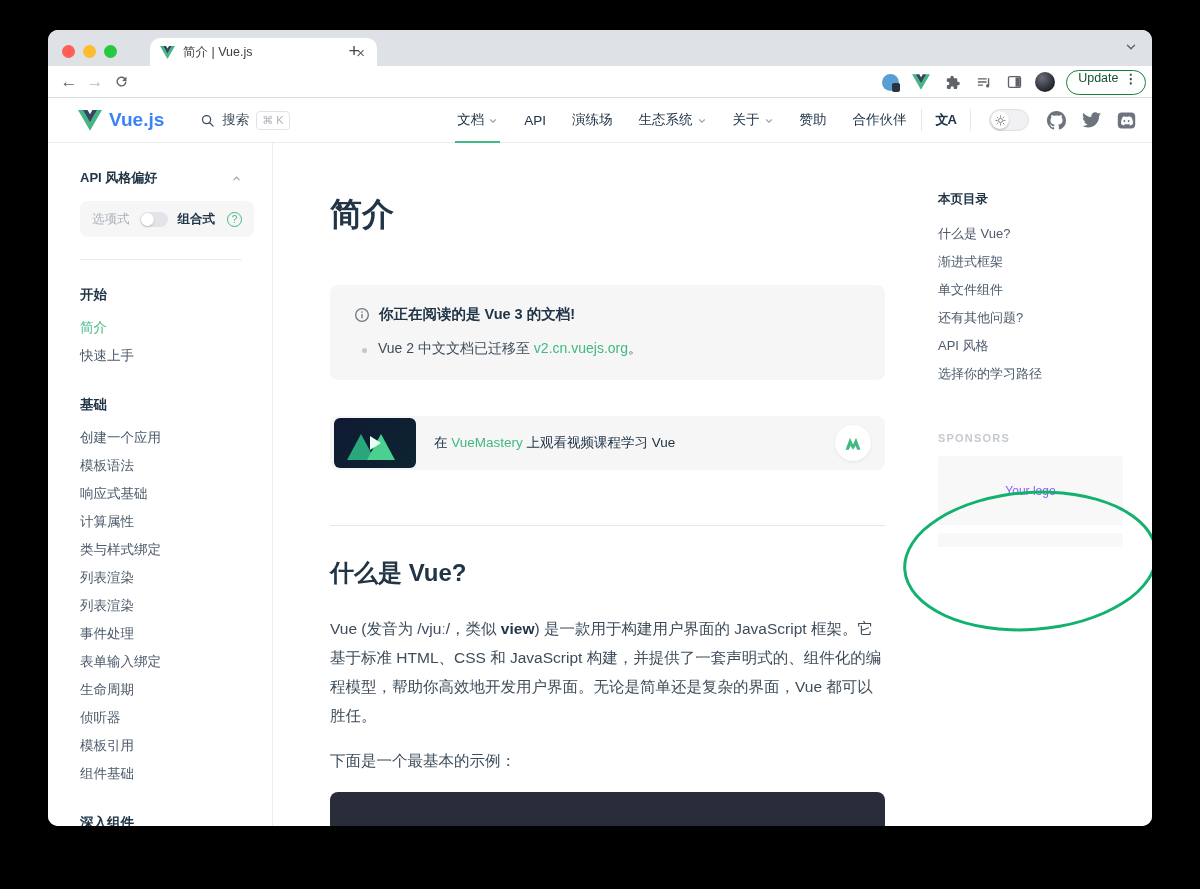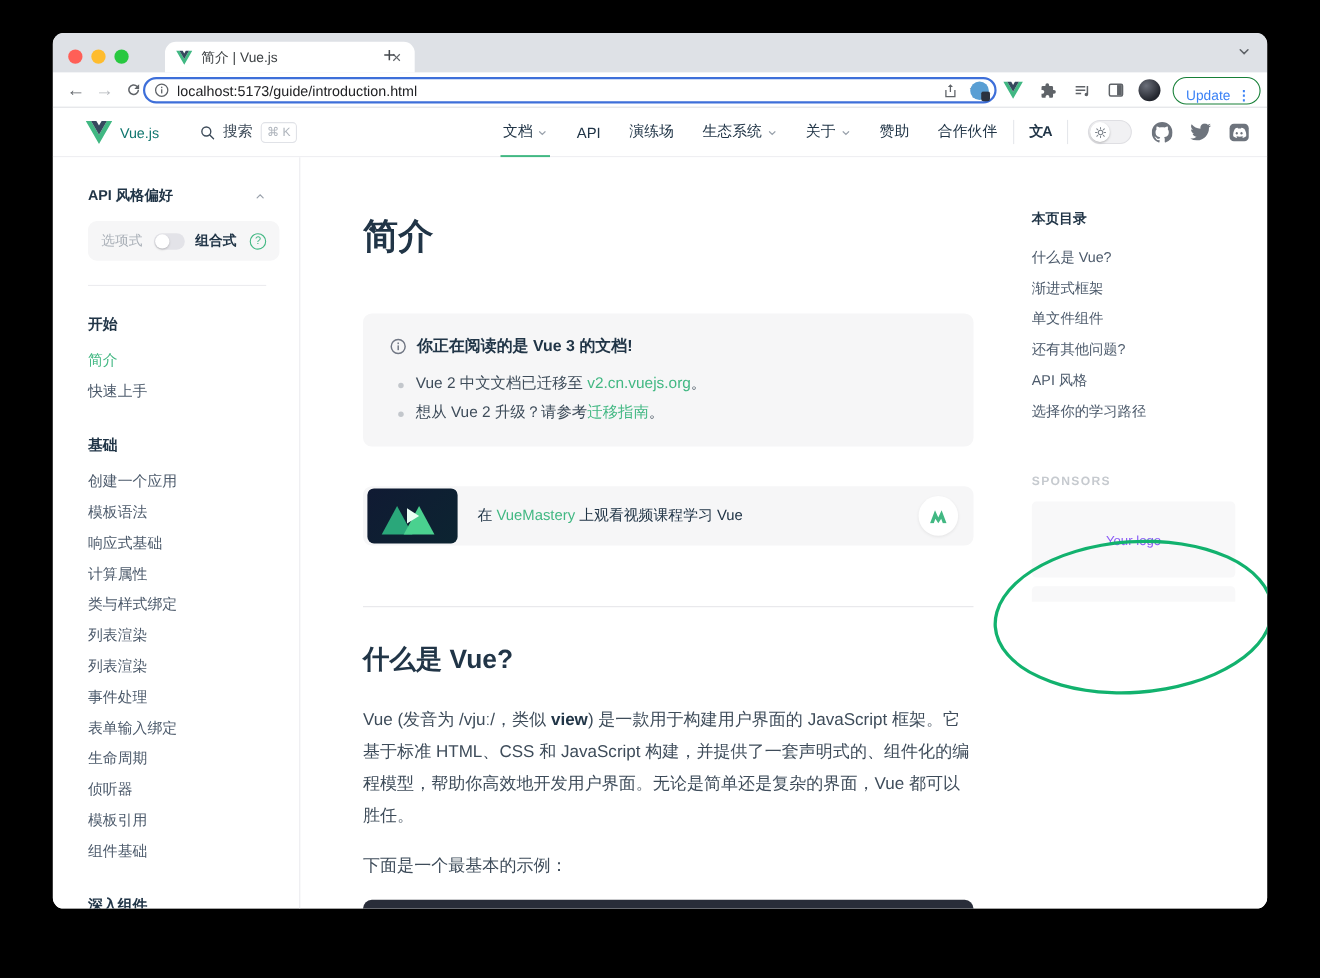--- a/index.html
+++ b/index.html
@@ -33,29 +33,29 @@
   .omni-info { color:#5f6368; margin-right:7px; display:flex; }
   .omni-url { font-size:13px; color:#202124; flex:1; white-space:nowrap; overflow:hidden; }
   .omni-ic { color:#5f6368; margin-left:10px; display:flex; }
   .ext-row { position:absolute; right:6px; top:0; height:32px; display:flex; align-items:center; gap:11px; }
   .ext-ic { display:flex; align-items:center; justify-content:center; width:20px; height:20px; }
   .lockcircle { width:17px; height:17px; border-radius:50%; background:#5a9fd4; position:relative; }
   .lockcircle:after { content:""; position:absolute; right:-1px; bottom:-1px; width:8px; height:7px;
     background:#2b3340; border-radius:2px; border-top:2px solid #2b3340; }
   .avatar-ic { width:20px; height:20px; border-radius:50%;
     background:radial-gradient(circle at 35% 30%, #6b6f7a 0%, #23262e 70%); }
-  .update-btn { height:25px; border:1.5px solid #188038; border-radius:14px; color:#3b82f6;
-    font-size:12.5px; display:flex; align-items:flex-end; gap:6px; padding:0 8px 0 11px; background:#fff; }
+  .update-btn { height:25px; border:1.5px solid #188038; border-radius:14px; color:#14532d;
+    font-size:12.5px; display:flex; align-items:flex-start; gap:6px; padding:0 8px 0 11px; background:#fff; }
   .update-dots { letter-spacing:0; font-weight:bold; }
 
   
   .site-header { height:45px; background:#fff; border-bottom:1px solid #ececef; display:flex;
     align-items:center; padding:0 16px 0 30px; position:relative; }
   .brand { display:flex; align-items:center; gap:7px; }
-  .brand-name { font-size:13px; font-weight:normal; color:#0f766e; }
+  .brand-name { font-size:19px; font-weight:bold; color:#3b82f6; }
   .search-box { display:flex; align-items:center; gap:7px; margin-left:36px; color:#213547; }
   .search-label { font-size:13.5px; color:#3e4c5a; }
   .kbd { font-size:11px; color:#aeb4bc; border:1px solid #e0e2e7; border-radius:4px; padding:2px 5px; }
   .main-nav { display:flex; align-items:center; gap:26px; margin-left:auto; height:100%; }
   .nav-item { display:flex; align-items:center; gap:4px; font-size:13.5px; font-weight:500;
     color:#213547; height:100%; position:relative; white-space:nowrap; }
   .nav-item .chev { color:#9aa2ac; margin-top:2px; }
   .nav-item.active:after { content:""; position:absolute; left:-2px; right:-2px; bottom:-1px;
     height:2px; background:#42b883; }
   .hdr-sep { width:1px; height:22px; background:#e5e7eb; margin:0 14px; }
@@ -162,41 +162,20 @@
     </svg>
   </div>
 
   <div class="toolbar">
     <div class="nav-arrow back">←</div>
     <div class="nav-arrow disabled">→</div>
     <div class="reload">
       <svg width="15" height="15" viewBox="0 0 24 24" style="margin:auto">
           <path d="M17.6 6.4A8 8 0 1 0 20 12h-2.2A5.8 5.8 0 1 1 16 7.9L13 11h7V4z" fill="#5f6368"></path>
         </svg>
-    </div>
-    <div class="omnibox">
-      <span class="omni-info">
-        <svg width="14" height="14" viewBox="0 0 24 24">
-            <circle cx="12" cy="12" r="9.5" fill="none" stroke="#5f6368" stroke-width="2"></circle>
-            <rect x="11" y="10.5" width="2" height="6.5" fill="#5f6368"></rect>
-            <rect x="11" y="6.5" width="2" height="2.3" fill="#5f6368"></rect>
-          </svg>
-      </span>
-      <span class="omni-url">localhost:5173/guide/introduction.html</span>
-      <span class="omni-ic">
-        <svg width="14" height="15" viewBox="0 0 24 24">
-            <path d="M12 2l4 4h-3v8h-2V6H8z" fill="#5f6368"></path>
-            <path d="M6 11v9h12v-9h2v11H4V11z" fill="#5f6368"></path>
-          </svg>
-      </span>
-      <span class="omni-ic">
-        <svg width="15" height="15" viewBox="0 0 24 24">
-            <path d="M12 3l2.6 5.9 6.4.6-4.8 4.2 1.4 6.3L12 16.7 6.4 20l1.4-6.3L3 9.5l6.4-.6z" fill="none" stroke="#5f6368" stroke-width="1.8"></path>
-          </svg>
-      </span>
     </div>
     <div class="ext-row">
       <span class="ext-ic">
           <span class="lockcircle"></span>
         </span>
       <span class="ext-ic">
         <svg width="18" height="16" viewBox="0 0 24 21">
             <polygon points="0,0 12,20.8 24,0 19.2,0 12,12.5 4.8,0" fill="#41b883"></polygon>
             <polygon points="4.8,0 12,12.5 19.2,0 14.4,0 12,4.2 9.6,0" fill="#35495e"></polygon>
           </svg>
@@ -350,21 +329,20 @@
             <svg width="16" height="16" viewBox="0 0 24 24">
                 <circle cx="12" cy="12" r="9.5" fill="none" stroke="currentColor" stroke-width="2"></circle>
                 <rect x="11" y="10.5" width="2" height="6.5" fill="currentColor"></rect>
                 <rect x="11" y="6.5" width="2" height="2.3" fill="currentColor"></rect>
               </svg>
           </span>
           <span>你正在阅读的是 Vue 3 的文档!</span>
         </div>
         <ul class="info-list" id="info-list">
             <li>Vue 2 中文文档已迁移至 <a class="g-link">v2.cn.vuejs.org</a>。</li>
-            <li>想从 Vue 2 升级？请参考<a class="g-link">迁移指南</a>。</li>
           </ul>
       </div>
 
       <div class="banner">
         <div class="thumb">
           <span class="m1"></span>
             <span class="m2"></span>
             <span class="play"></span>
         </div>
         <div class="banner-text">

